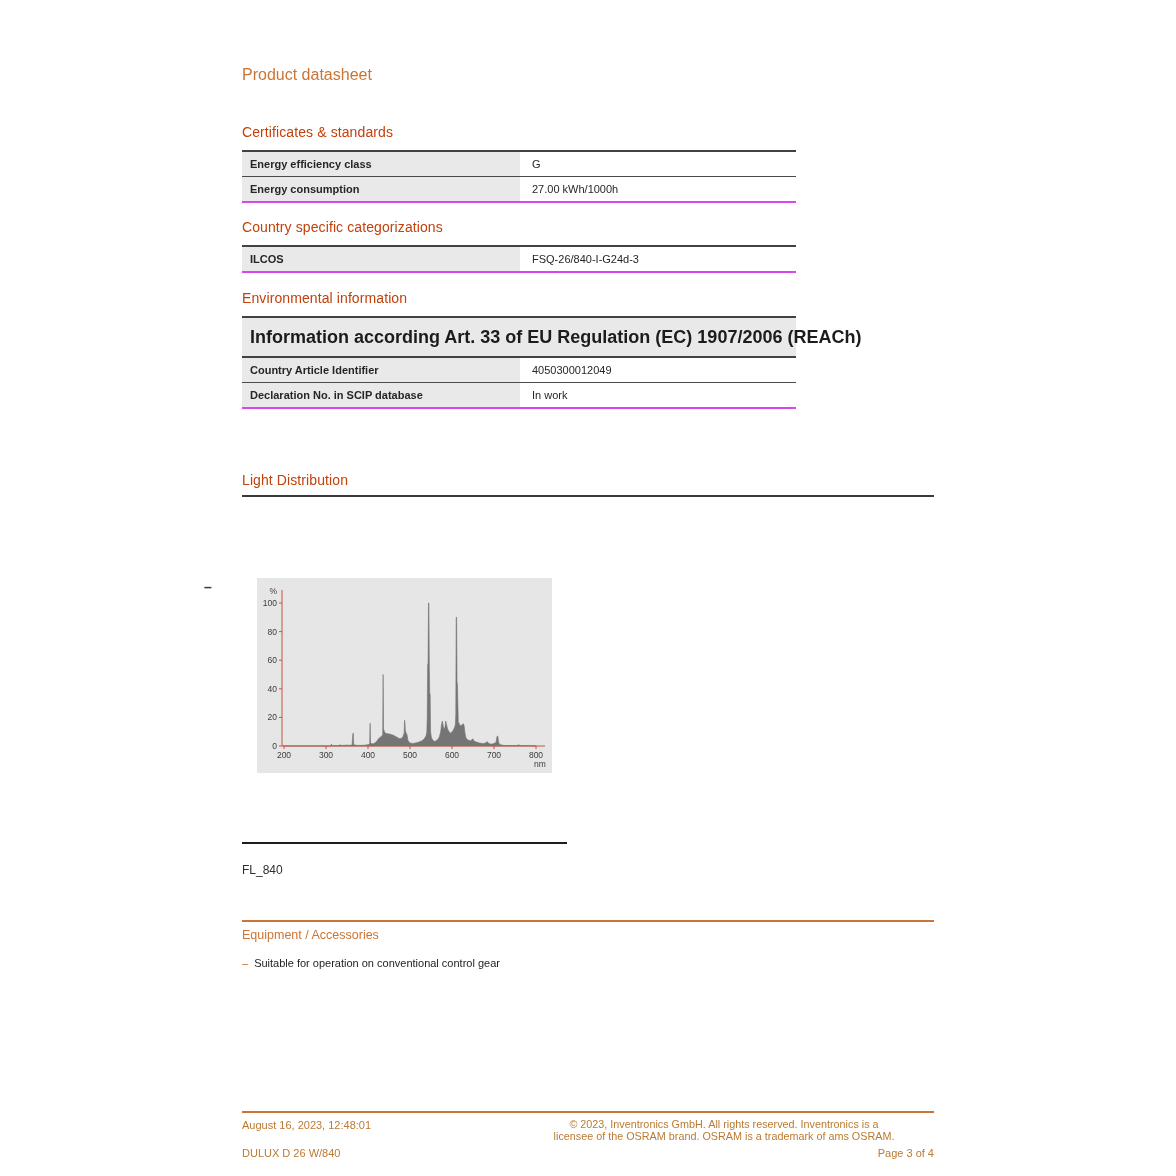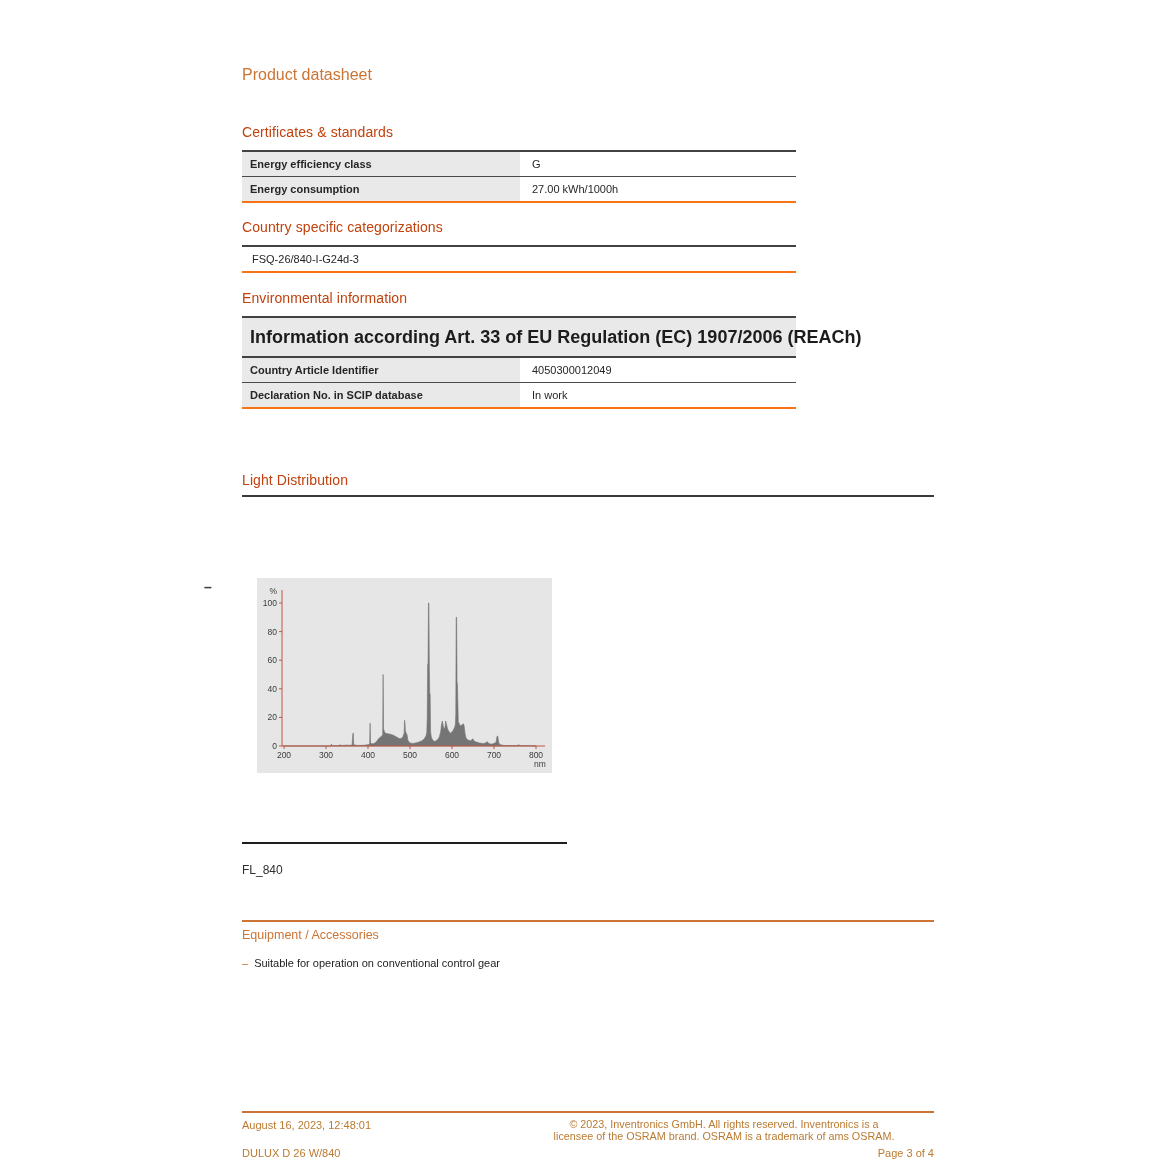--- a/index.html
+++ b/index.html
@@ -3,21 +3,21 @@
 <meta charset="utf-8">
 <style>
   html,body{margin:0;padding:0;background:#fff;}
   .page{
     position:relative;width:1176px;height:1176px;background:#fff;overflow:hidden;
     font-family:"Liberation Sans","DejaVu Sans",sans-serif;color:#1f1f1f;
   }
   .abs{position:absolute;}
   .title{left:242px;top:66px;font-size:16px;color:var(--accent,#cb7434);}
   .h2{left:242px;font-size:14px;font-weight:400;color:#c2410c;letter-spacing:.1px;}
-  .tbl{left:242px;width:554px;border-top:2px solid #424242;border-bottom:2px solid #f97316;}
+  .tbl{left:242px;width:554px;border-top:2px solid #424242;border-bottom:2px solid #d946ef;}
   .tbl .row{display:flex;height:24px;border-bottom:1px solid #4a4a4a;}
   .tbl .row:last-child{border-bottom:none;}
   .tbl .cell{line-height:24px;font-size:11px;white-space:nowrap;overflow:hidden;}
   .tbl .lab{width:280px;background:#e9e9e9;font-weight:700;padding-left:8px;box-sizing:border-box;border-right:2px solid #fff;color:#262626;}
   .tbl .val{flex:1;padding-left:10px;color:#262626;}
   .tbl .hdr{height:38px;line-height:38px;background:#e9e9e9;font-weight:700;font-size:18px;padding-left:8px;border-bottom:2px solid #424242;color:#1c1c1c;white-space:nowrap;}
   .rule-dark{left:242px;width:692px;height:2px;background:#3a3a3a;}
   .rule-accent{left:242px;width:692px;height:2px;background:var(--accent,#cb7434);}
   .chartbox{left:257px;top:578px;width:295px;height:195px;background:#e6e6e6;}
   .dashmark{left:204px;top:579px;font-size:14px;font-weight:700;color:#3a3a3a;}
@@ -46,20 +46,21 @@
       </div>
       <div class="row">
         <div class="cell lab">Energy consumption</div>
         <div class="cell val">27.00 kWh/1000h</div>
       </div>
     </div>
 
   <div class="abs h2" style="top:219px">Country specific categorizations</div>
   <div class="abs tbl" style="top:245px">
       <div class="row">
+        <div class="cell lab">ILCOS</div>
         <div class="cell val">FSQ-26/840-I-G24d-3</div>
       </div>
     </div>
 
   <div class="abs h2" style="top:290px">Environmental information</div>
   <div class="abs tbl" style="top:316px">
     <div class="hdr">Information according Art. 33 of EU Regulation (EC) 1907/2006 (REACh)</div>
     <div>
         <div class="row">
           <div class="cell lab">Country Article Identifier</div>

